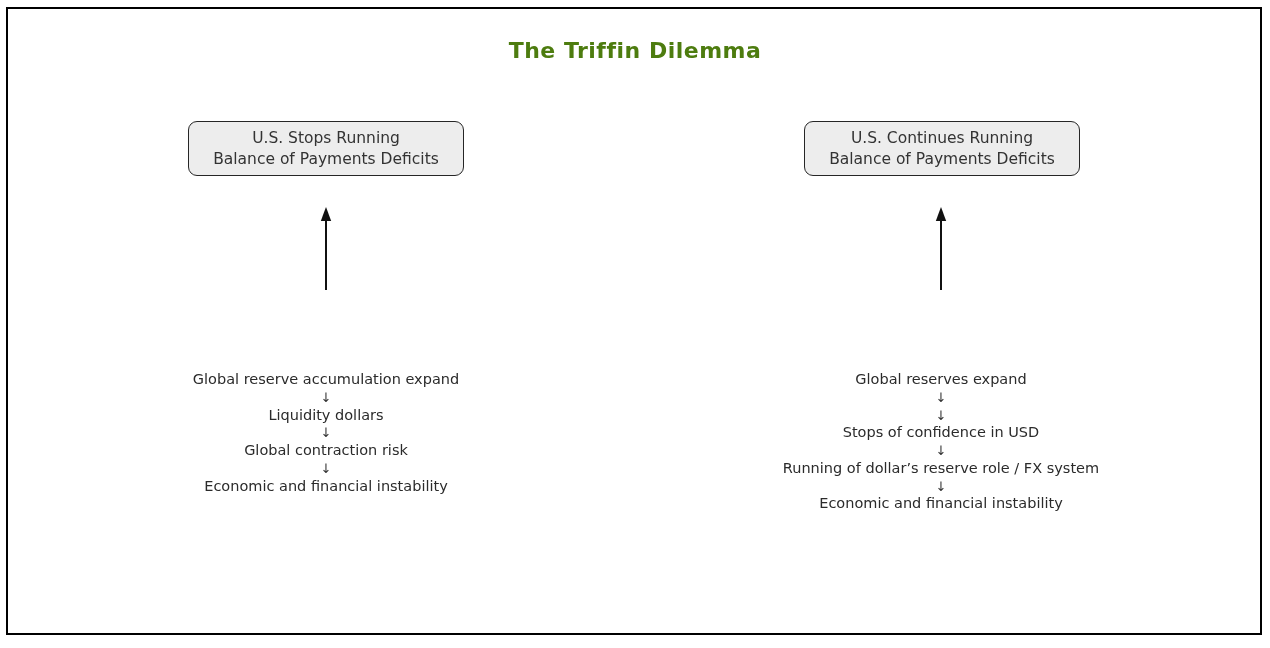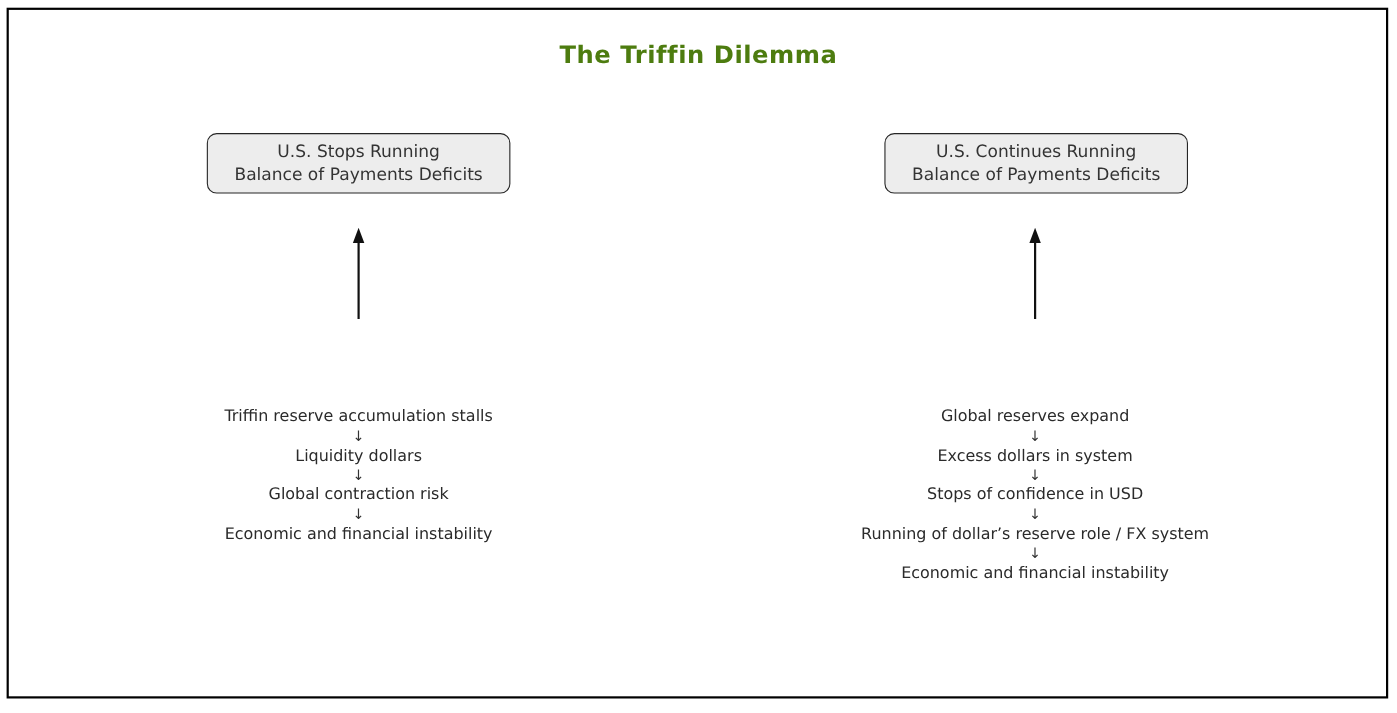--- a/index.html
+++ b/index.html
@@ -100,33 +100,32 @@
     <line x1="9" y1="84" x2="9" y2="12" stroke="#111111" stroke-width="2"></line>
     <polygon points="9,1 3.8,15 14.2,15" fill="#111111"></polygon>
   </svg>
 
   <svg class="up-arrow right" viewBox="0 0 18 84" xmlns="http://www.w3.org/2000/svg">
     <line x1="9" y1="84" x2="9" y2="12" stroke="#111111" stroke-width="2"></line>
     <polygon points="9,1 3.8,15 14.2,15" fill="#111111"></polygon>
   </svg>
 
   <div class="chain left">
-    <div class="chain-text">Triffin reserve accumulation stalls</div>
+    <div class="chain-text">Global reserve accumulation expand</div>
     <div class="chain-arrow">↓</div>
     <div class="chain-text">Liquidity dollars</div>
     <div class="chain-arrow">↓</div>
     <div class="chain-text">Global contraction risk</div>
     <div class="chain-arrow">↓</div>
     <div class="chain-text">Economic and financial instability</div>
   </div>
 
   <div class="chain right">
     <div class="chain-text">Global reserves expand</div>
     <div class="chain-arrow">↓</div>
-    <div class="chain-text">Excess dollars in system</div>
     <div class="chain-arrow">↓</div>
     <div class="chain-text">Stops of confidence in USD</div>
     <div class="chain-arrow">↓</div>
     <div class="chain-text">Running of dollar’s reserve role / FX system</div>
     <div class="chain-arrow">↓</div>
     <div class="chain-text">Economic and financial instability</div>
   </div>
 
 </div>
 

